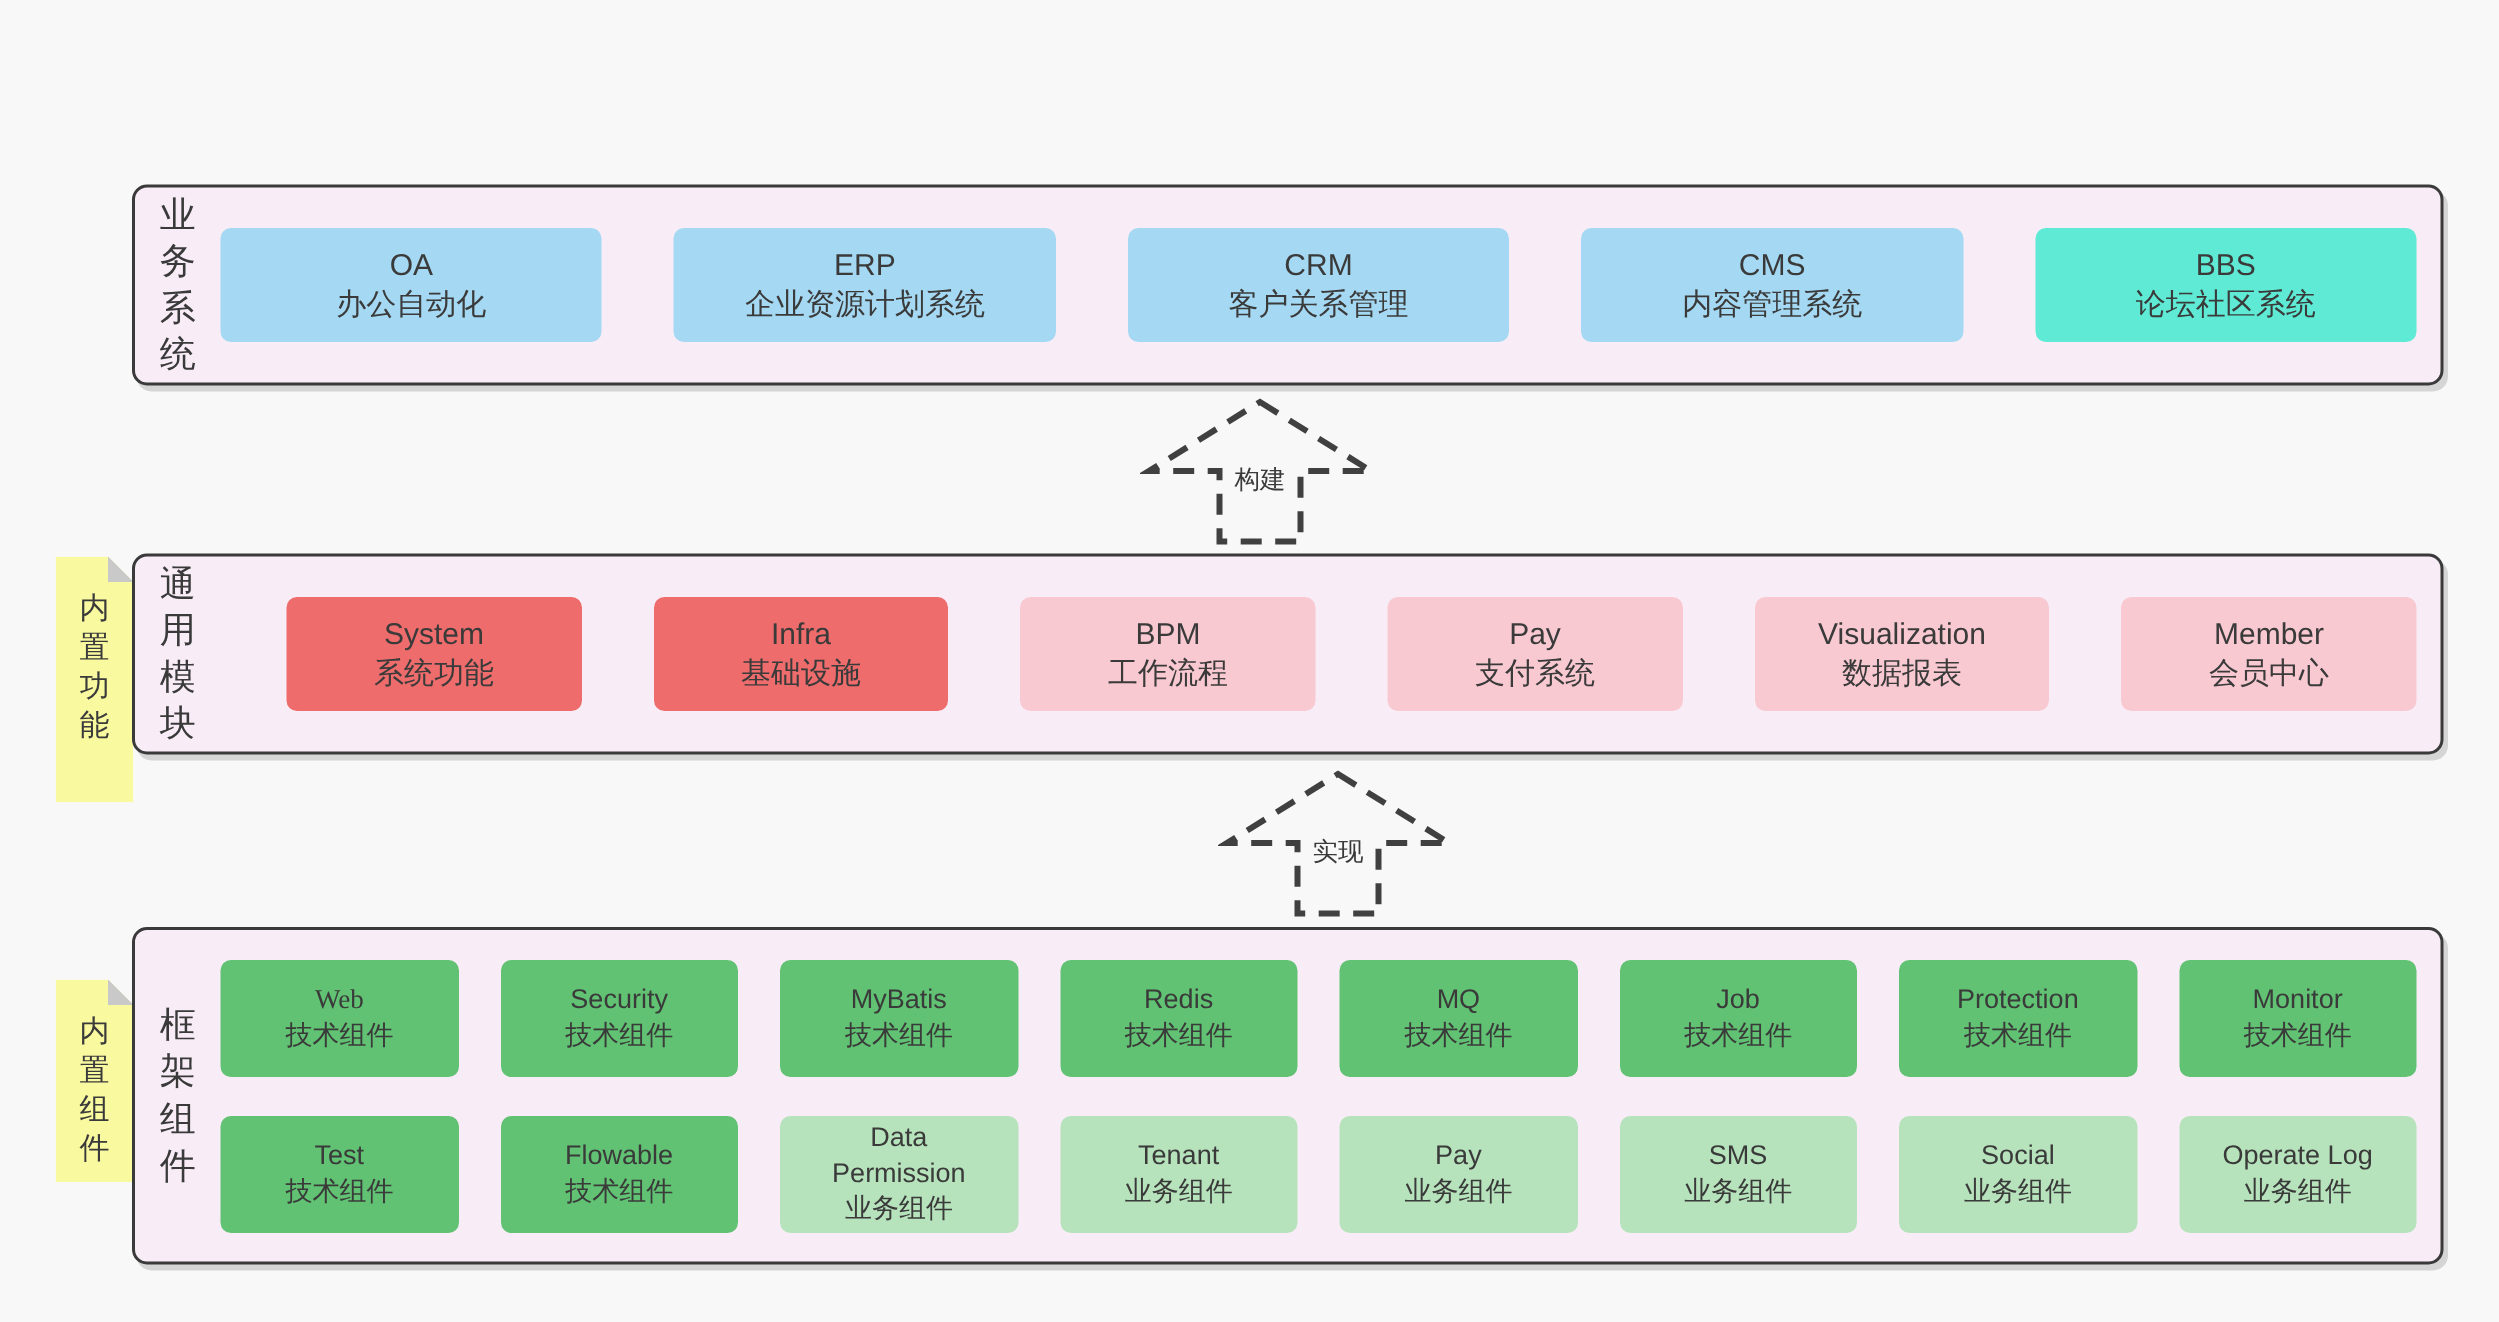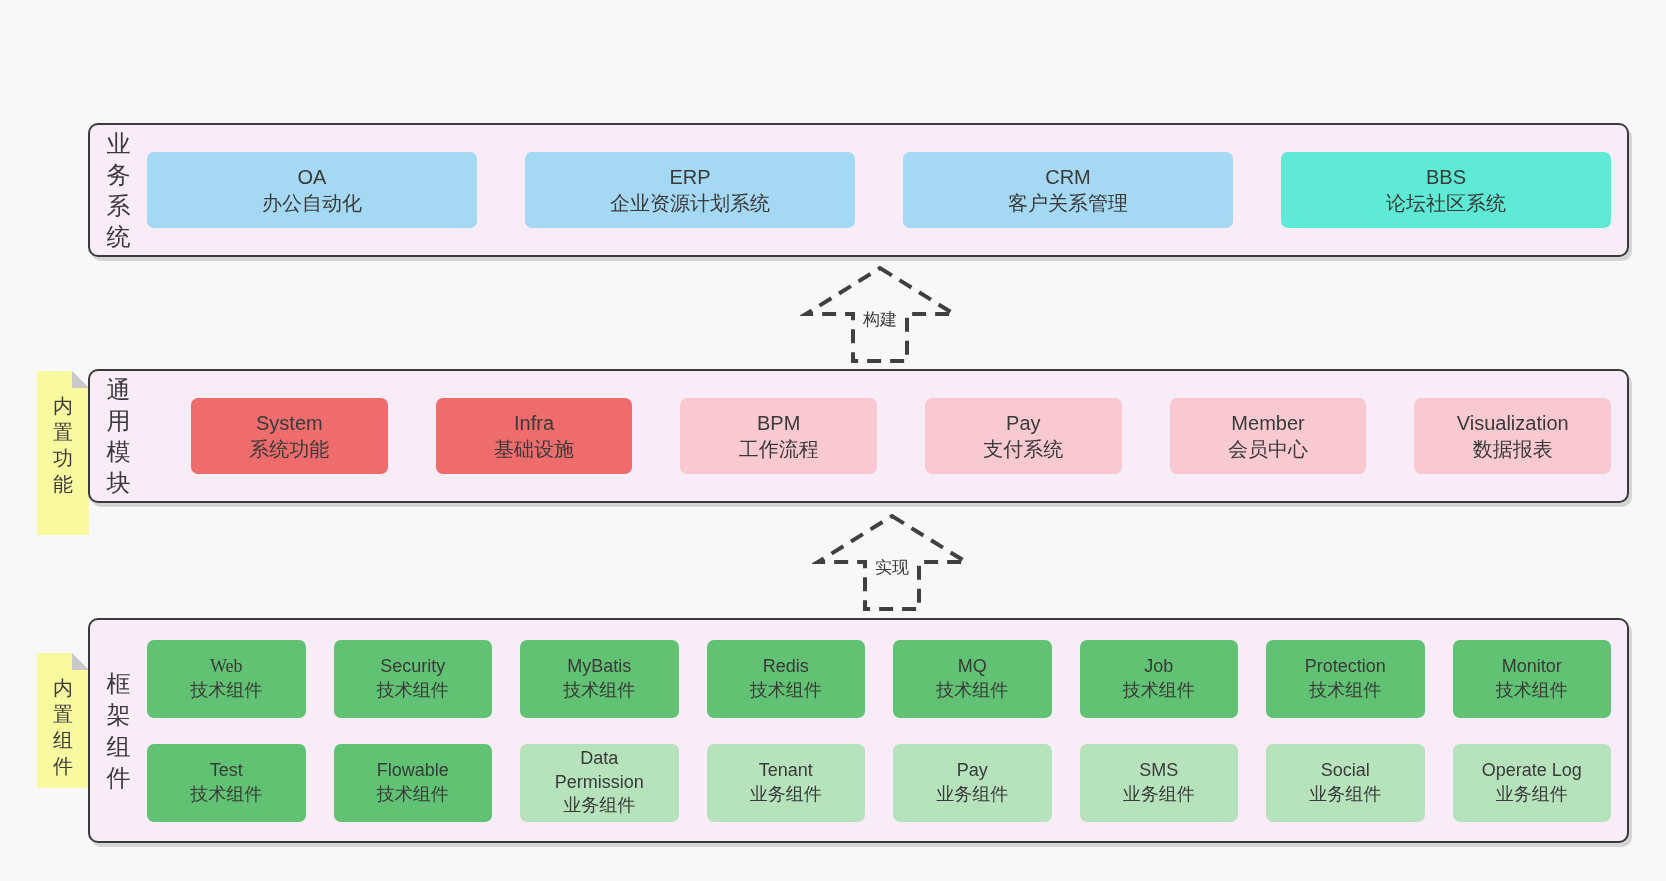--- a/index.html
+++ b/index.html
@@ -45,21 +45,21 @@
     position:absolute;inset:0;background:var(--tag-yellow);
     clip-path:polygon(0 0, calc(100% - 17px) 0, 100% 17px, 100% 100%, 0 100%);
   }
   .tag-fold{
     position:absolute;top:0;right:0;width:17px;height:17px;background:var(--fold-gray);
     clip-path:polygon(0 0, 100% 100%, 0 100%);
   }
   .tag-text{position:relative;padding-top:22px;font-size:20px;display:flex;justify-content:center;}
   
   .arrow{position:absolute;width:160px;height:100px;z-index:0;}
-  #arrow-0{left:800px;top:264px;}
+  #arrow-0{left:760px;top:264px;}
   #arrow-1{left:812px;top:512px;}
   .arrow svg{position:absolute;inset:0;}
   .arrow-label{
     position:absolute;left:50%;top:44px;transform:translateX(-50%);
     background:var(--page-bg);padding:0 3px;font-size:17px;white-space:nowrap;
   }
 </style>
 </head>
 <body>
 
@@ -101,20 +101,24 @@
           <span class="box-title">OA</span>
           <span class="box-subtitle">办公自动化</span>
         </div>
         <div class="box" style="background: rgb(165, 216, 242);">
           <span class="box-title">ERP</span>
           <span class="box-subtitle">企业资源计划系统</span>
         </div>
         <div class="box" style="background: rgb(165, 216, 242);">
           <span class="box-title">CRM</span>
           <span class="box-subtitle">客户关系管理</span>
+        </div>
+        <div class="box" style="background: rgb(165, 216, 242);">
+          <span class="box-title">CMS</span>
+          <span class="box-subtitle">内容管理系统</span>
         </div>
         <div class="box" style="background: #5eead4;">
           <span class="box-title">BBS</span>
           <span class="box-subtitle">论坛社区系统</span>
         </div>
       </div>
     </div>
 </section>
 <section class="layer" id="layer-1">
   <div class="layer-label">
@@ -132,26 +136,26 @@
         </div>
         <div class="box" style="background: rgb(249, 201, 210);">
           <span class="box-title">BPM</span>
           <span class="box-subtitle">工作流程</span>
         </div>
         <div class="box" style="background: rgb(249, 201, 210);">
           <span class="box-title">Pay</span>
           <span class="box-subtitle">支付系统</span>
         </div>
         <div class="box" style="background: rgb(249, 201, 210);">
+          <span class="box-title">Visualization</span>
+          <span class="box-subtitle">数据报表</span>
+        </div>
+        <div class="box" style="background: rgb(249, 201, 210);">
           <span class="box-title">Member</span>
           <span class="box-subtitle">会员中心</span>
-        </div>
-        <div class="box" style="background: rgb(249, 201, 210);">
-          <span class="box-title">Visualization</span>
-          <span class="box-subtitle">数据报表</span>
         </div>
       </div>
     </div>
 </section>
 <section class="layer" id="layer-2">
   <div class="layer-label">
     <span class="vtext">框架组件</span>
   </div>
   <div class="rows">
       <div class="row">

